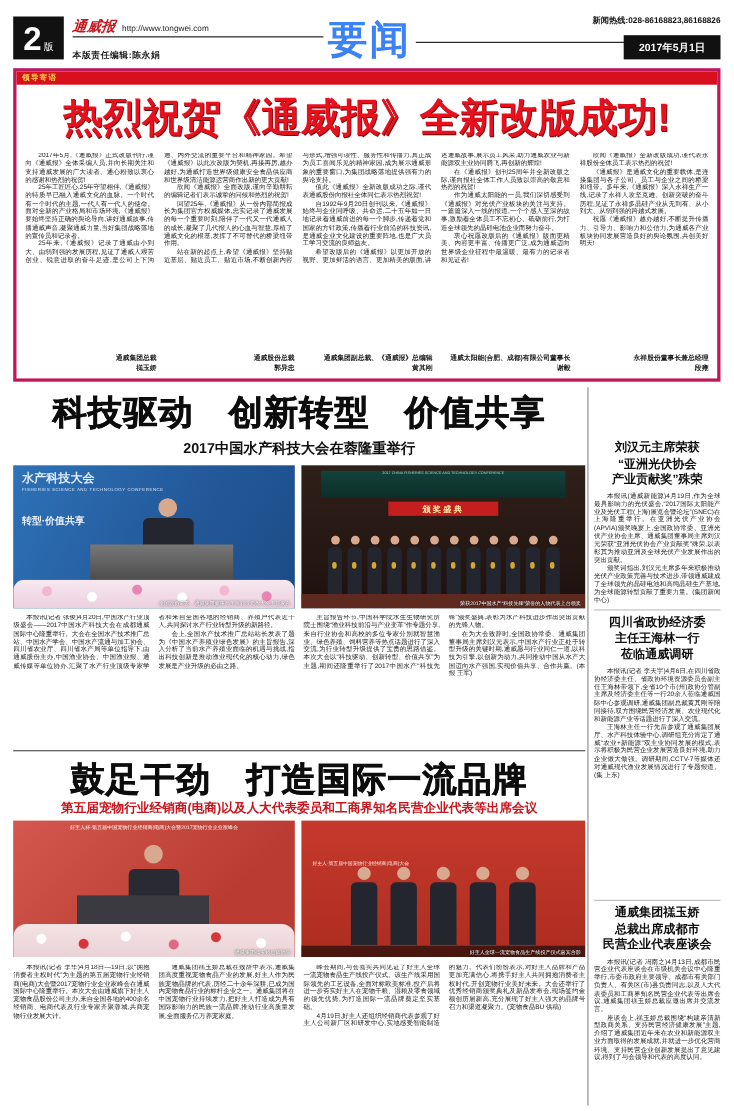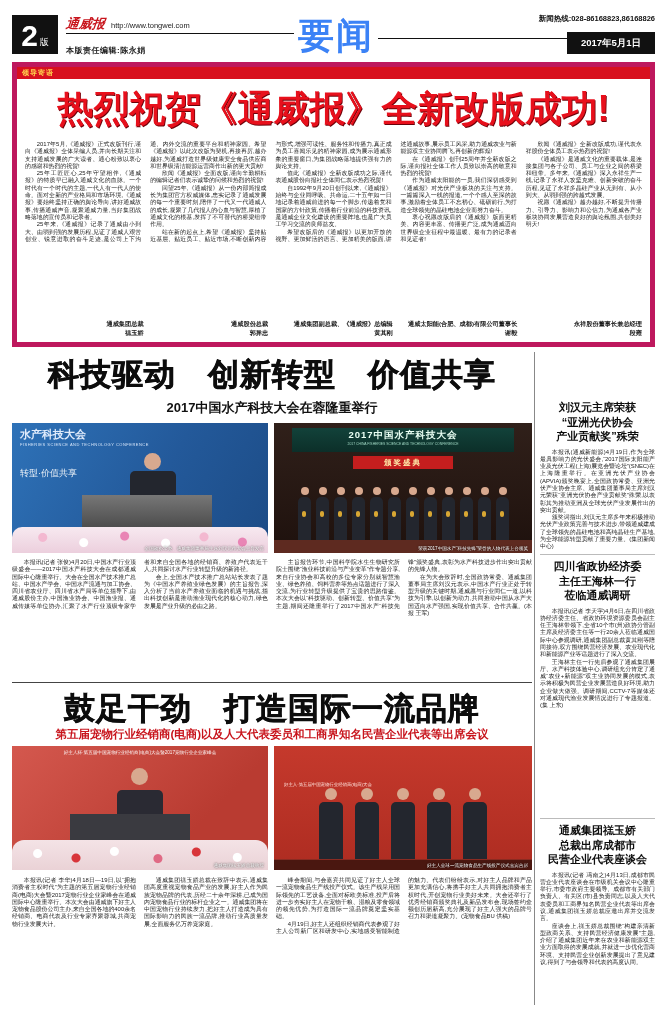--- a/index.html
+++ b/index.html
@@ -21,21 +21,21 @@
   .editor-line { font-size:8px; font-weight:bold; margin-top:11px; letter-spacing:0.5px; }
   .section-title { left:296px; top:12px; width:80px; text-align:center;
                    font-family:"Liberation Serif", serif; font-weight:bold;
                    font-size:36px; color:#3b82f6; letter-spacing:2px; }
   .mast-rule-right { left:378px; top:38px; width:190px; border-top:1.6px solid #111; }
   .hotline { right:12px; top:14px; font-size:7.5px; font-weight:bold; color:#111; }
   .datebox { right:12px; top:32px; width:88px; height:22px; background:#111; color:#fff;
              font-size:9.5px; font-weight:bold; display:flex; align-items:center; justify-content:center; }
 
   
-  .congrats-box { left:12px; top:62px; width:643px; height:285px; border:5px solid #be185d; background:#fff; }
+  .congrats-box { left:12px; top:62px; width:643px; height:285px; border:3px solid #be185d; background:#fff; }
   .congrats-topband { height:12px; background:#d8101e; display:flex; align-items:center; }
   .congrats-tag { color:#ffd34d; font-size:7px; font-weight:bold; padding-left:5px; letter-spacing:1px; }
   .congrats-headline { text-align:center; margin-top:6px; font-size:36px; font-weight:900; color:#e8101c;
                        letter-spacing:0px; text-shadow:0.7px 0.9px 0 #6b0008; white-space:nowrap; }
   .congrats-cols { margin:7px 8px 0 8px; height:168px; column-count:5; column-gap:9px;
                    font-size:5.9px; line-height:7.3px; text-align:justify; overflow:hidden; }
   .congrats-cols p, .flowtext p { text-indent:2em; }
   .signatures { position:absolute; bottom:5px; left:8px; right:8px; display:flex; gap:6px; }
   .sig { flex:1; text-align:right; font-size:6.2px; font-weight:bold; line-height:8.5px; }
 
@@ -54,21 +54,21 @@
   .photo-caption { position:absolute; bottom:2px; right:4px; font-size:4.6px; color:#fff;
                    text-shadow:0 0 2px #000; z-index:5; }
   .figure-head { position:absolute; border-radius:50%; background:#d8a98f; }
   .figure-body { position:absolute; background:#23262e; border-radius:5px 5px 0 0; }
 
   
   .pa { left:12px; top:423px; width:256px; height:130px;
         background:linear-gradient(120deg,#2e72b8 0%,#23599a 55%,#1c4b85 100%); }
   .pa-b1 { position:absolute; top:4px; left:8px; font-size:11px; font-weight:bold; color:#eaf2ff; opacity:.95; }
   .pa-b2 { position:absolute; top:19px; left:8px; font-size:4px; color:#d7e6fa; letter-spacing:.5px; }
-  .pa-b3 { position:absolute; top:44px; left:8px; font-size:9px; color:#fff; font-weight:normal; opacity:.9;text-align:center; }
+  .pa-b3 { position:absolute; top:44px; left:8px; font-size:9px; color:#fff; font-weight:bold; opacity:.9;text-align:center; }
   .pa-podium { position:absolute; bottom:24px; left:70px; width:130px; height:34px;
                background:linear-gradient(#777,#4a4a4a); }
   .pa-flowers { position:absolute; bottom:0; left:0; right:0; height:26px; border-radius:10px 10px 0 0;
       background:
         radial-gradient(circle at 12% 40%, #f3b8d0 0 4px, transparent 5px),
         radial-gradient(circle at 28% 60%, #ffffff 0 4px, transparent 5px),
         radial-gradient(circle at 44% 35%, #e985b5 0 4px, transparent 5px),
         radial-gradient(circle at 60% 62%, #ffffff 0 4px, transparent 5px),
         radial-gradient(circle at 75% 38%, #f3b8d0 0 4px, transparent 5px),
         radial-gradient(circle at 90% 58%, #e985b5 0 4px, transparent 5px),
@@ -216,21 +216,20 @@
     <div class="figure-head"></div>
     <div class="figure-body"></div>
   </div>
   <div class="pa-podium"></div>
   <div class="pa-flowers"></div>
   <div class="photo-caption">全国政协常委、通威集团董事局主席刘汉元作大会主旨发言</div>
 </div>
 
 <div class="photo pb">
   <div class="pb-banner">
-    <div class="t1">2017中国水产科技大会</div>
     <div class="t2">2017 CHINA FISHERIES SCIENCE AND TECHNOLOGY CONFERENCE</div>
   </div>
   <div class="pb-red">颁奖盛典</div>
   <div class="pb-people">
       <div class="pb-fig">
         <div class="figure-head"></div>
         <div class="figure-body"></div>
         <div class="trophy"></div>
       </div>
       <div class="pb-fig">

